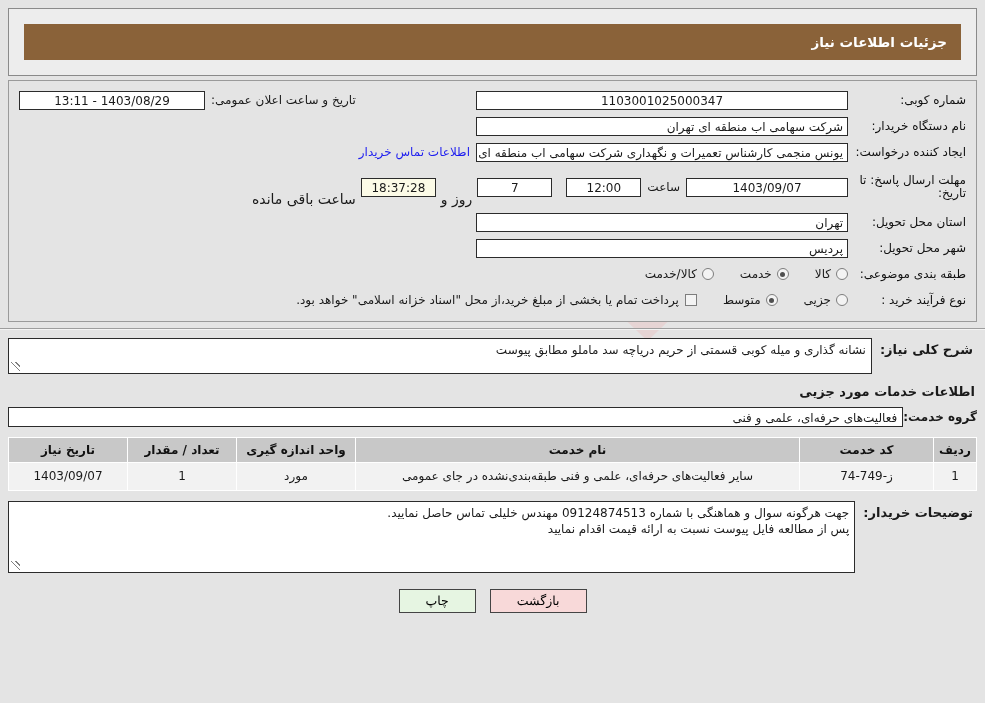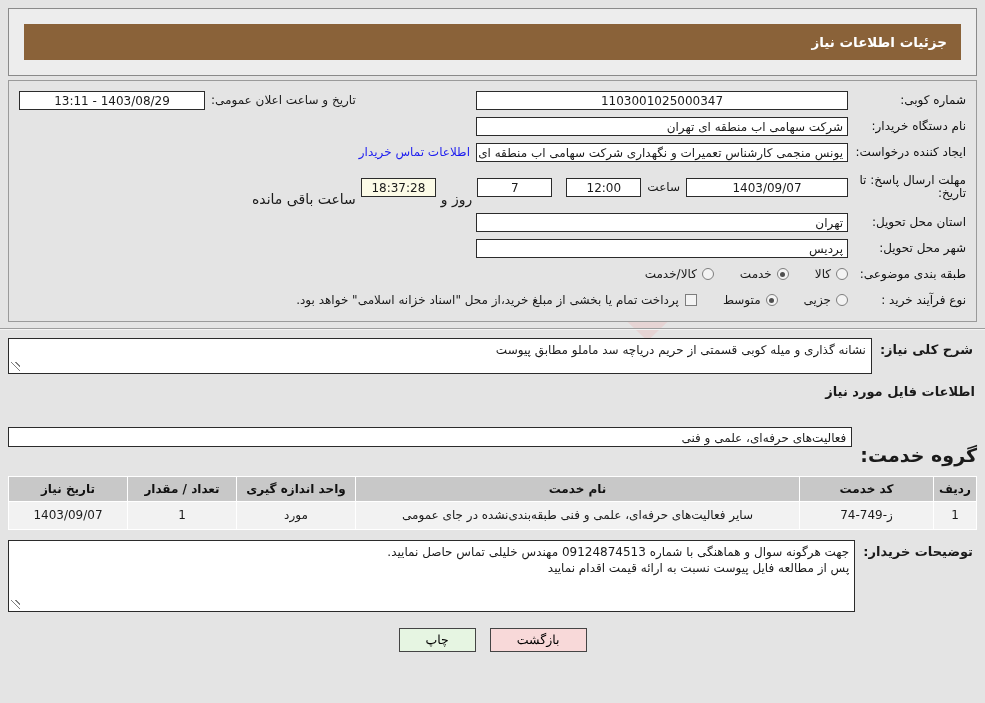--- a/index.html
+++ b/index.html
@@ -266,25 +266,24 @@
     text-align: right;
     padding-right: 2px;
   }
 
   .group-row {
     display: flex;
     align-items: center;
     margin: 0 8px 10px 8px;
   }
   .group-lbl {
-    font-size: 19px;
-    font-weight: bold;
-    padding-left: 8px;
-    white-space: nowrap;
-    margin-top: 37px;
+    font-size: 12px;
+    font-weight: bold;
+    padding-left: 0;
+    white-space: nowrap;
   }
   .group-fld {
     border: 1px solid #2b2b2b;
     background: #ffffff;
     height: 20px;
     line-height: 20px;
     font-size: 12px;
     padding: 0 5px;
     flex: 1;
     text-align: right;
@@ -453,21 +452,21 @@
     </div>
   </div>
 
   <hr class="hr">
 
   <div class="desc-row">
     <div class="desc-lbl">شرح کلی نیاز:</div>
     <div class="ta h-desc">نشانه گذاری و میله کوبی قسمتی از حریم دریاچه سد ماملو مطابق پیوست</div>
   </div>
 
-  <div class="section-title">اطلاعات فایل مورد نیاز</div>
+  <div class="section-title">اطلاعات خدمات مورد جزیی</div>
 
   <div class="group-row">
     <div class="group-lbl">گروه خدمت:</div>
     <div class="group-fld">فعالیت‌های حرفه‌ای، علمی و فنی</div>
   </div>
 
   <table class="items">
     <thead>
       <tr>
         <th class="col-radif">ردیف</th>

